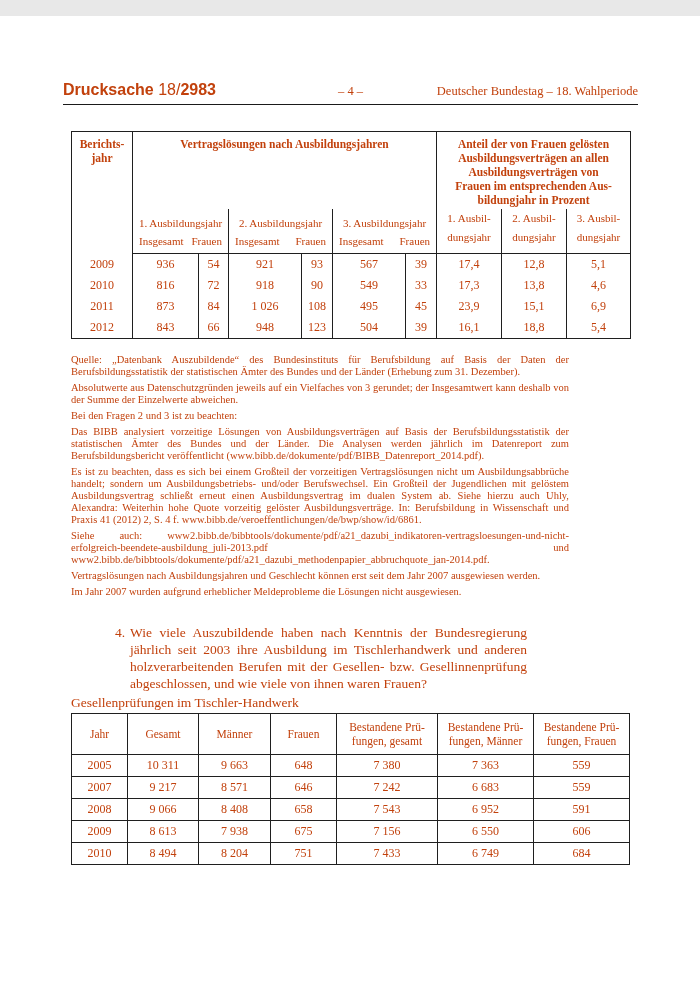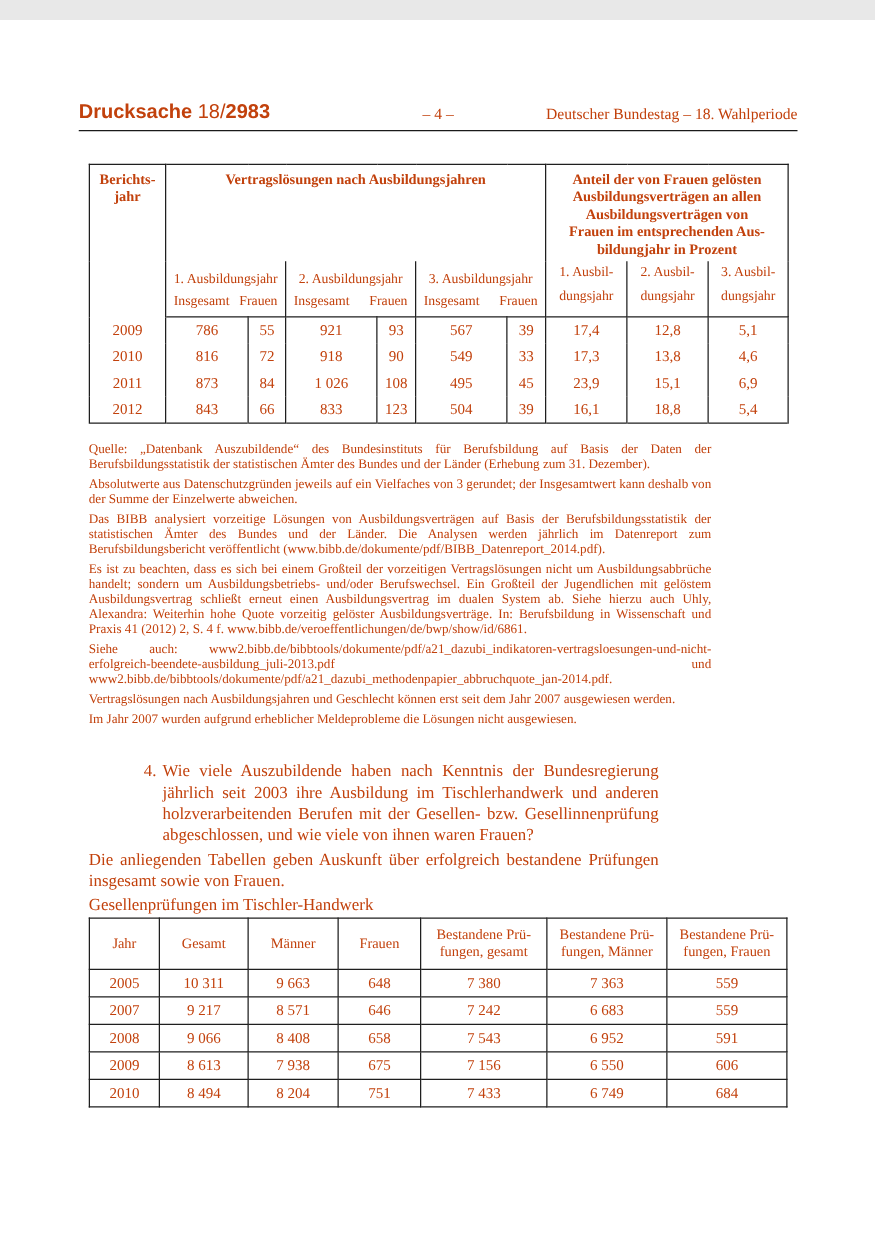--- a/index.html
+++ b/index.html
@@ -131,22 +131,22 @@
 dungsjahr</th>
           <th class="pct">2. Ausbil-
 dungsjahr</th>
           <th class="pct">3. Ausbil-
 dungsjahr</th>
         </tr>
       </thead>
       <tbody id="t1-body">
           <tr>
             <td>2009</td>
-            <td>786</td>
-            <td>55</td>
+            <td>936</td>
+            <td>54</td>
             <td>921</td>
             <td>93</td>
             <td>567</td>
             <td>39</td>
             <td>17,4</td>
             <td>12,8</td>
             <td>5,1</td>
           </tr>
           <tr>
             <td>2010</td>
@@ -169,47 +169,47 @@
             <td>495</td>
             <td>45</td>
             <td>23,9</td>
             <td>15,1</td>
             <td>6,9</td>
           </tr>
           <tr>
             <td>2012</td>
             <td>843</td>
             <td>66</td>
-            <td>833</td>
+            <td>948</td>
             <td>123</td>
             <td>504</td>
             <td>39</td>
             <td>16,1</td>
             <td>18,8</td>
             <td>5,4</td>
           </tr>
         </tbody>
     </table>
 
     <div class="notes" id="notes">
         <p>Quelle: „Datenbank Auszubildende“ des Bundesinstituts für Berufsbildung auf Basis der Daten der Berufsbildungsstatistik der statistischen Ämter des Bundes und der Länder (Erhebung zum 31. Dezember).</p>
         <p>Absolutwerte aus Datenschutzgründen jeweils auf ein Vielfaches von 3 gerundet; der Insgesamtwert kann deshalb von der Summe der Einzelwerte abweichen.</p>
+        <p>Bei den Fragen 2 und 3 ist zu beachten:</p>
         <p>Das BIBB analysiert vorzeitige Lösungen von Ausbildungsverträgen auf Basis der Berufsbildungsstatistik der statistischen Ämter des Bundes und der Länder. Die Analysen werden jährlich im Datenreport zum Berufsbildungsbericht veröffentlicht (www.bibb.de/dokumente/pdf/BIBB_Datenreport_2014.pdf).</p>
         <p>Es ist zu beachten, dass es sich bei einem Großteil der vorzeitigen Vertragslösungen nicht um Ausbildungsabbrüche handelt; sondern um Ausbildungsbetriebs- und/oder Berufswechsel. Ein Großteil der Jugendlichen mit gelöstem Ausbildungsvertrag schließt erneut einen Ausbildungsvertrag im dualen System ab. Siehe hierzu auch Uhly, Alexandra: Weiterhin hohe Quote vorzeitig gelöster Ausbildungsverträge. In: Berufsbildung in Wissenschaft und Praxis 41 (2012) 2, S. 4 f. www.bibb.de/veroeffentlichungen/de/bwp/show/id/6861.</p>
         <p>Siehe auch: www2.bibb.de/bibbtools/dokumente/pdf/a21_dazubi_indikatoren-vertragsloesungen-und-nicht-erfolgreich-beendete-ausbildung_juli-2013.pdf und www2.bibb.de/bibbtools/dokumente/pdf/a21_dazubi_methodenpapier_abbruchquote_jan-2014.pdf.</p>
         <p>Vertragslösungen nach Ausbildungsjahren und Geschlecht können erst seit dem Jahr 2007 ausgewiesen werden.</p>
         <p>Im Jahr 2007 wurden aufgrund erheblicher Meldeprobleme die Lösungen nicht ausgewiesen.</p>
       </div>
 
     <div class="question">
       <span class="qnum">4.</span>
       <span class="qtext">Wie viele Auszubildende haben nach Kenntnis der Bundesregierung jährlich seit 2003 ihre Ausbildung im Tischlerhandwerk und anderen holzverarbeitenden Berufen mit der Gesellen- bzw. Gesellinnenprüfung abgeschlossen, und wie viele von ihnen waren Frauen?</span>
     </div>
 
-    <p class="bodypara">Die anliegenden Tabellen geben Auskunft über erfolgreich bestandene Prüfungen insgesamt sowie von Frauen.</p>
 
     <p class="t2-title">Gesellenprüfungen im Tischler-Handwerk</p>
 
     <table class="t2">
       <colgroup>
         <col style="width:56px">
           <col style="width:71px">
           <col style="width:72px">
         <col style="width:66px">
           <col style="width:101px">

